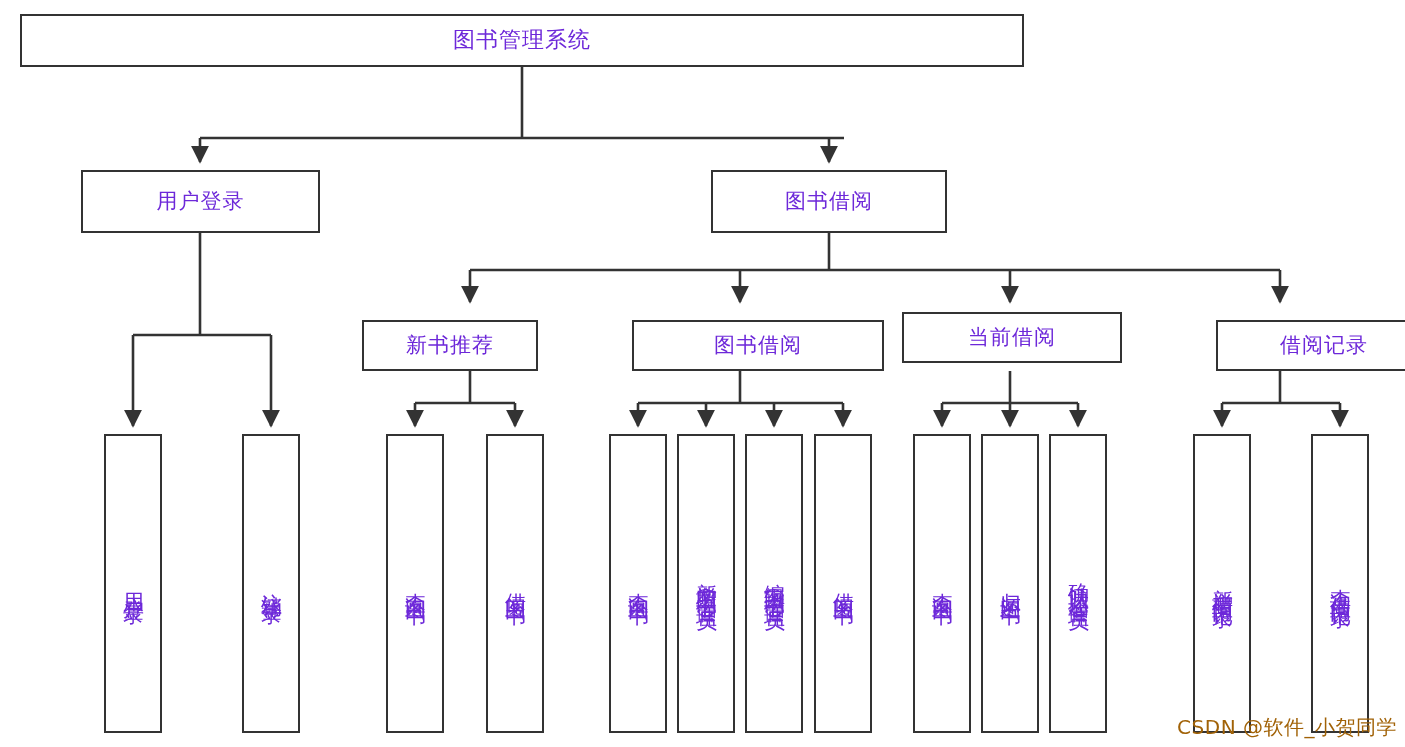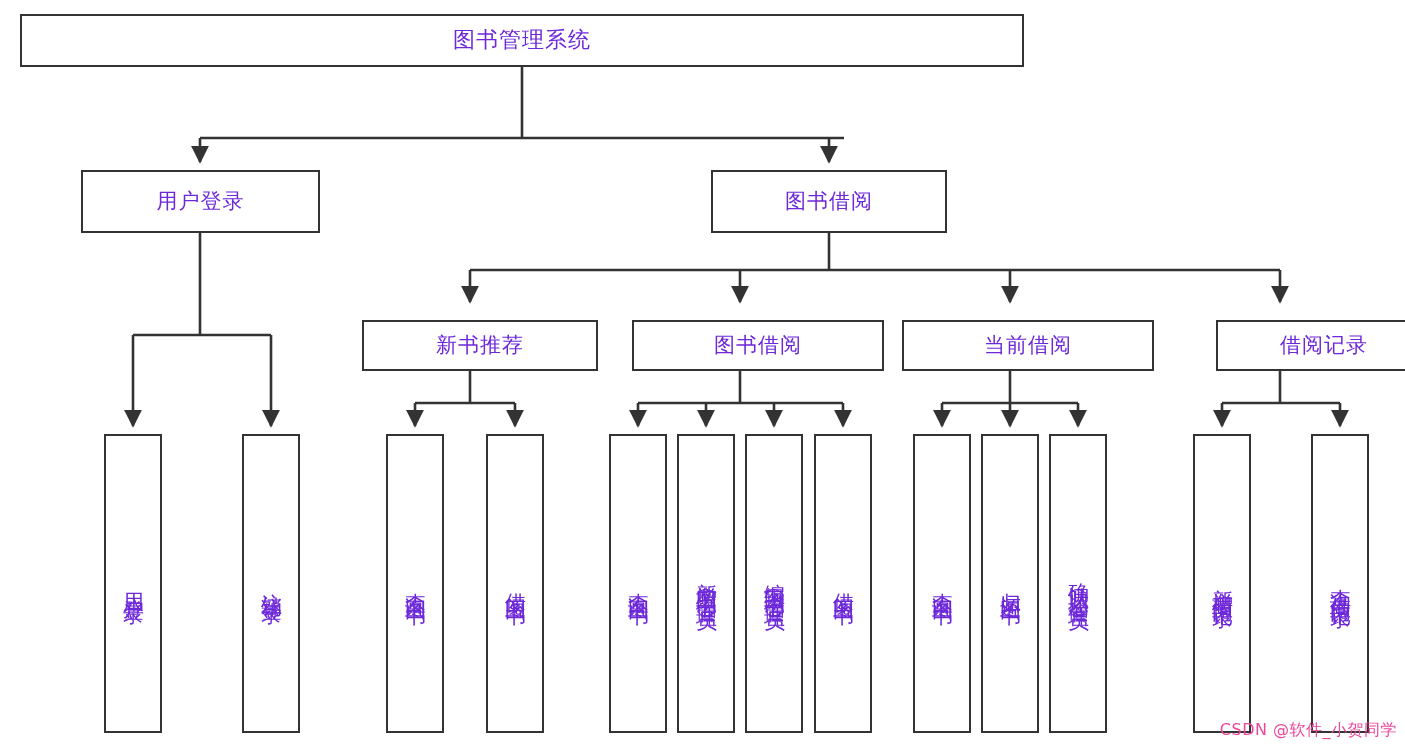--- a/index.html
+++ b/index.html
@@ -59,22 +59,22 @@
   .node-v .vlabel {
     writing-mode: vertical-rl;
     text-orientation: upright;
     display: block;
     text-align: center;
   }
   #watermark {
     position: absolute;
     right: 8px;
     bottom: 6px;
-    font-size: 16px;
-    color: #ec4899;
+    font-size: 20px;
+    color: #a16207;
     letter-spacing: 0.5px;
     white-space: nowrap;
     z-index: 3;
     font-family: "DejaVu Sans", "Liberation Sans", sans-serif;
   }
 </style>
 </head>
 <body>
 
 <div id="canvas">
@@ -134,29 +134,29 @@
   </div>
 
   <div class="node node-h" style="left:81px; top:170px; width:239px; height:63px;">
     <span>用户登录</span>
   </div>
 
   <div class="node node-h" style="left:711px; top:170px; width:236px; height:63px;">
     <span>图书借阅</span>
   </div>
 
-  <div class="node node-h" style="left:362px; top:320px; width:236px; height:51px;">
+  <div class="node node-h" style="left:362px; top:320px; width:176px; height:51px;">
     <span>新书推荐</span>
   </div>
 
   <div class="node node-h" style="left:632px; top:320px; width:252px; height:51px;">
     <span>图书借阅</span>
   </div>
 
-  <div class="node node-h" style="left:902px; top:320px; width:252px; height:51px;">
+  <div class="node node-h" style="left:902px; top:312px; width:220px; height:51px;">
     <span>当前借阅</span>
   </div>
 
   <div class="node node-h" style="left:1172px; top:320px; width:216px; height:51px;margin-left:44px;">
     <span>借阅记录</span>
   </div>
 
   <div class="node node-v" style="left:104px; top:434px; width:58px; height:299px;">
     <span class="vlabel">用户登录</span>
   </div>

